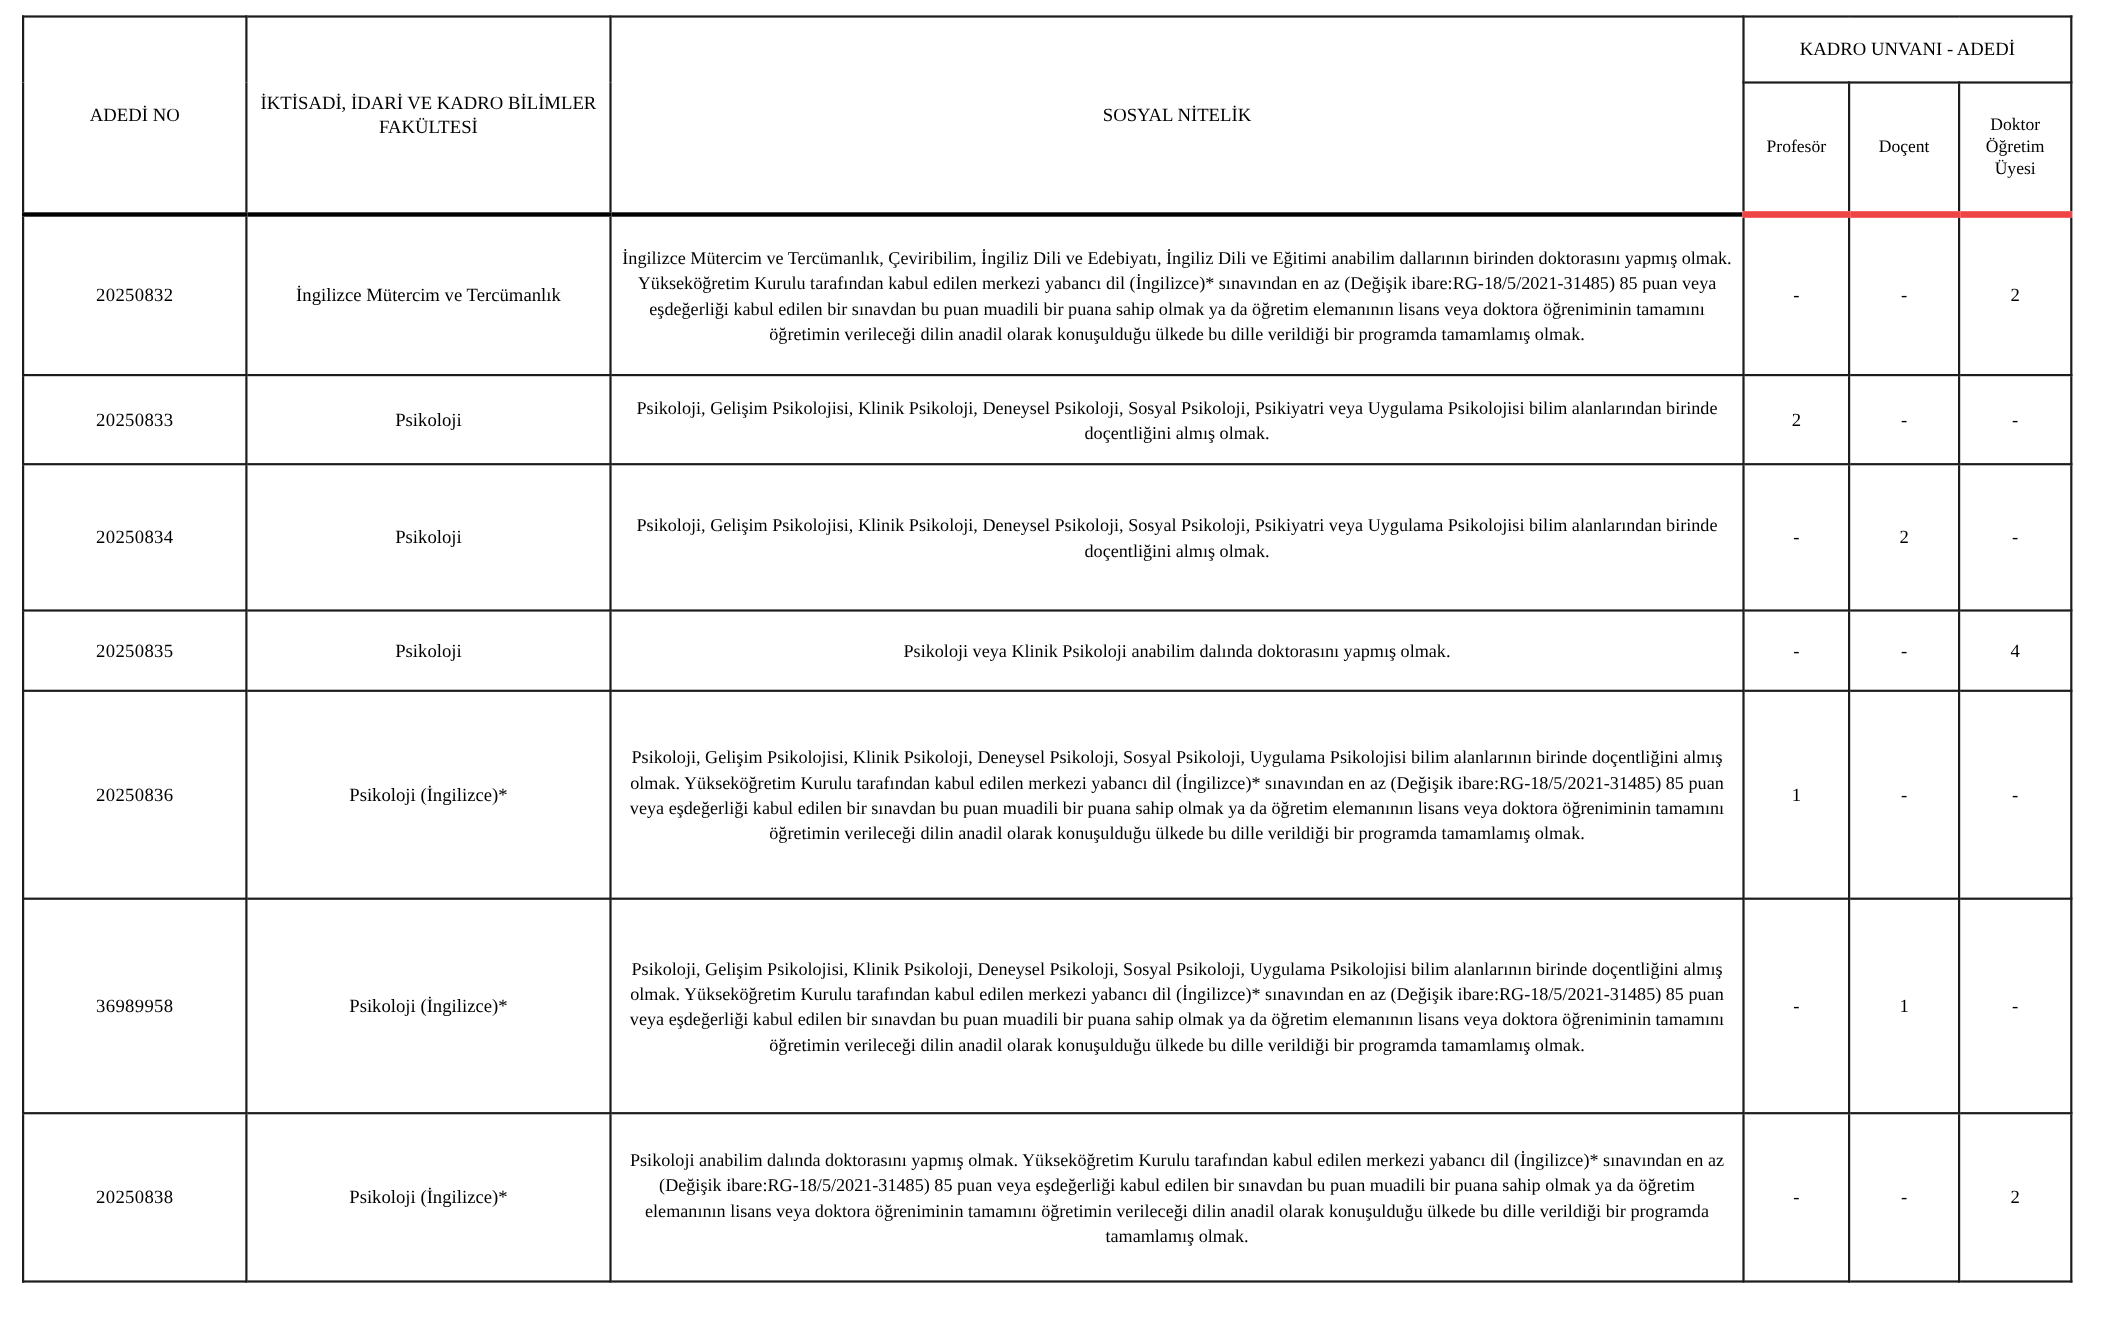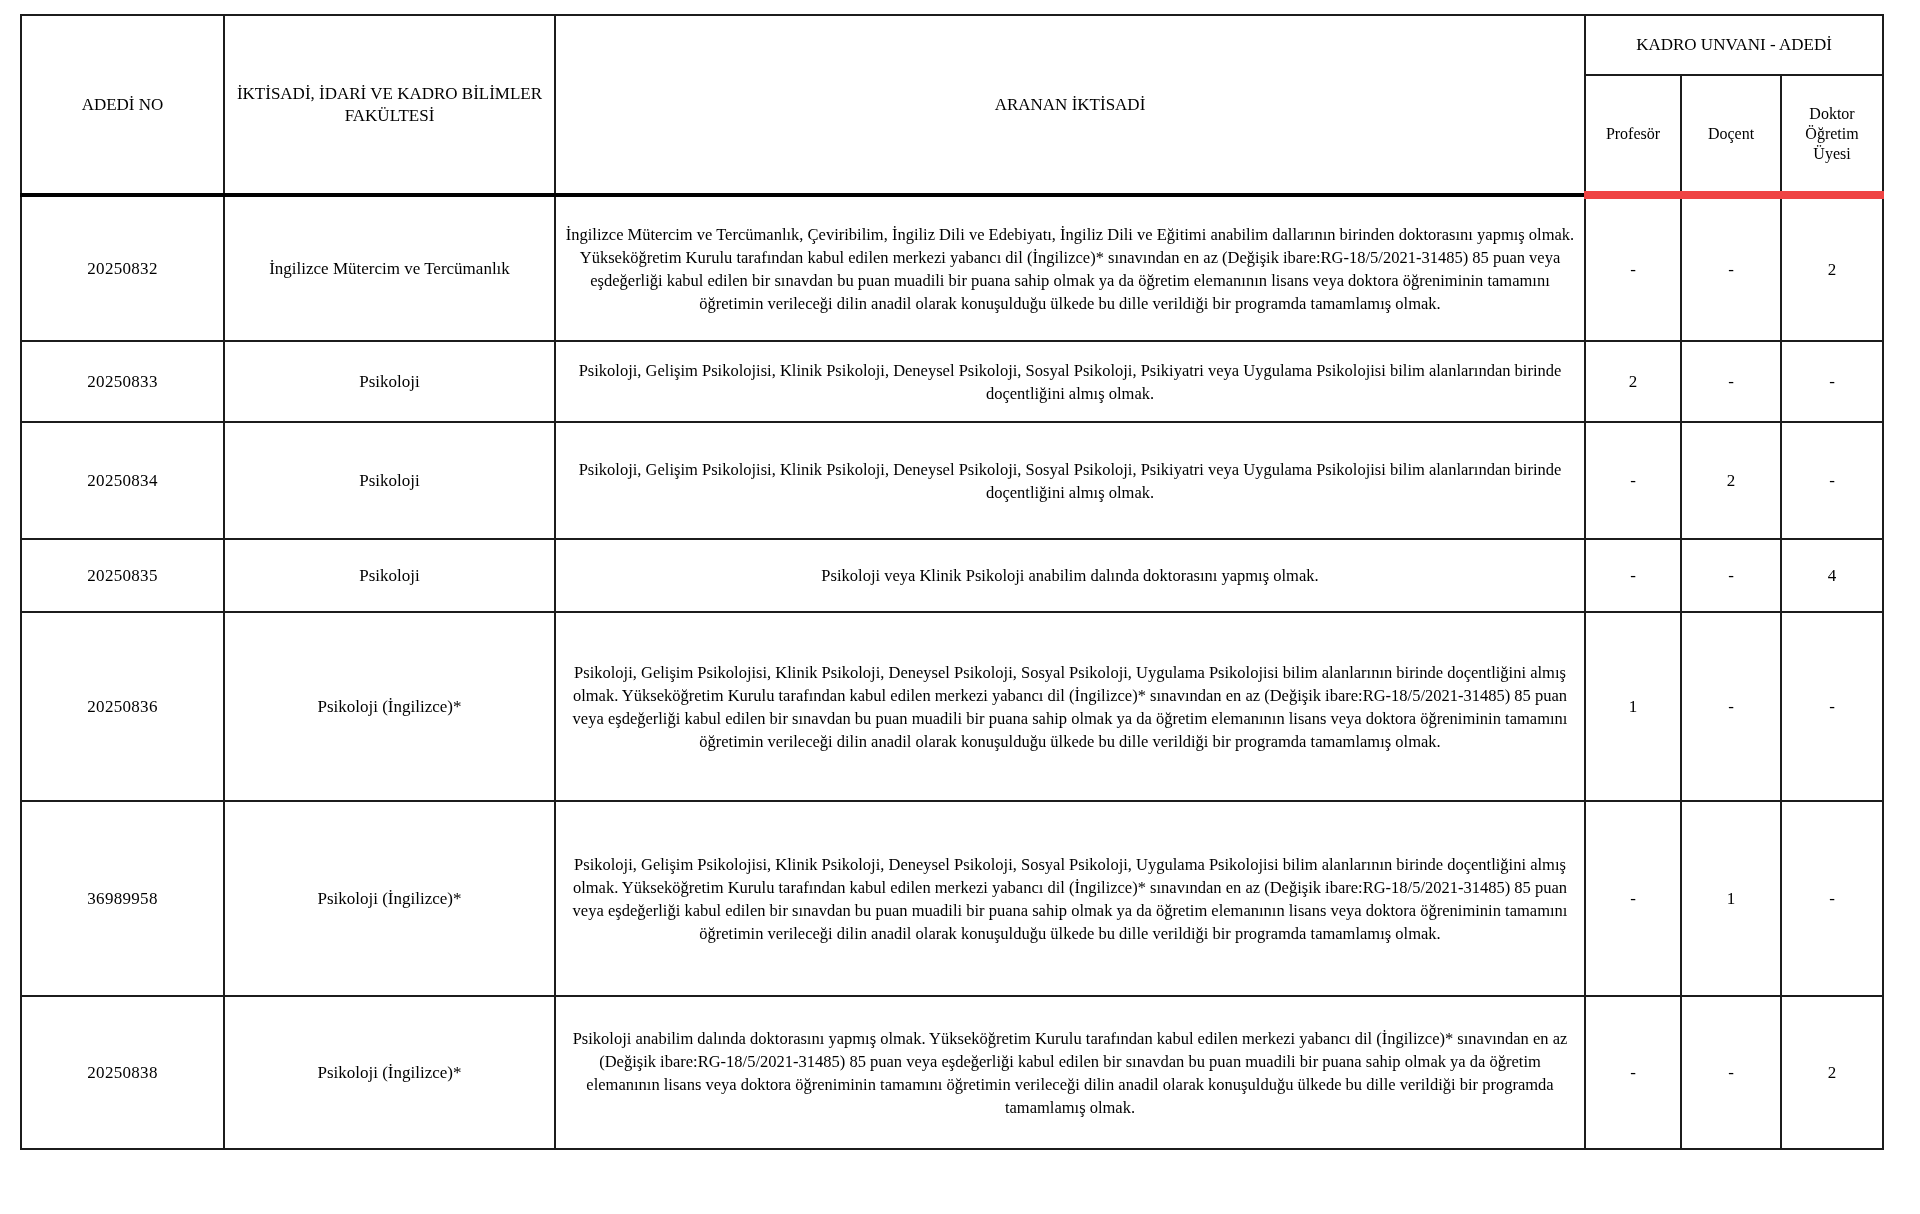--- a/index.html
+++ b/index.html
@@ -40,26 +40,26 @@
   
   thead th {
     font-weight: normal;
     font-size: 17px;
     line-height: 1.25;
   }
   thead tr.hrow1 { height: 60px; }
   thead tr.hrow2 { height: 120px; }
   thead tr.hrow2 th { font-size: 16px; }
   thead th.span2 { border-bottom: 4px solid #000000; }
-  thead tr.hrow2 th { border-bottom: 8px solid #ef4444; }
+  thead tr.hrow2 th { border-bottom: 6px solid #ef4444; }
 
   
   tbody tr:nth-child(1) { height: 146px; }
   tbody tr:nth-child(2) { height: 81px; }
-  tbody tr:nth-child(3) { height: 117px; }
+  tbody tr:nth-child(3) { height: 133px; }
   tbody tr:nth-child(4) { height: 73px; font-family: Liberation Serif, serif; }
   tbody tr:nth-child(5) { height: 189px; }
   tbody tr:nth-child(6) { height: 195px; }
   tbody tr:nth-child(7) { height: 153px; }
 
   td.ilan {
     font-size: 17px;
     letter-spacing: 0.3px;
   }
   td.bolum {
@@ -85,21 +85,21 @@
         <col class="c2">
         <col class="c3">
         <col class="c4">
         <col class="c5">
         <col class="c6">
     </colgroup>
     <thead>
       <tr class="hrow1">
         <th rowspan="2" class="span2">ADEDİ NO</th>
         <th rowspan="2" class="span2">İKTİSADİ, İDARİ VE KADRO BİLİMLER FAKÜLTESİ</th>
-        <th rowspan="2" class="span2">ARANAN İKTİSADİ</th>
+        <th rowspan="2" class="span2">SOSYAL NİTELİK</th>
         <th colspan="3">KADRO UNVANI - ADEDİ</th>
       </tr>
       <tr class="hrow2">
         <th>Profesör</th>
         <th>Doçent</th>
         <th>Doktor Öğretim Üyesi</th>
       </tr>
     </thead>
     <tbody>
       <tr>

